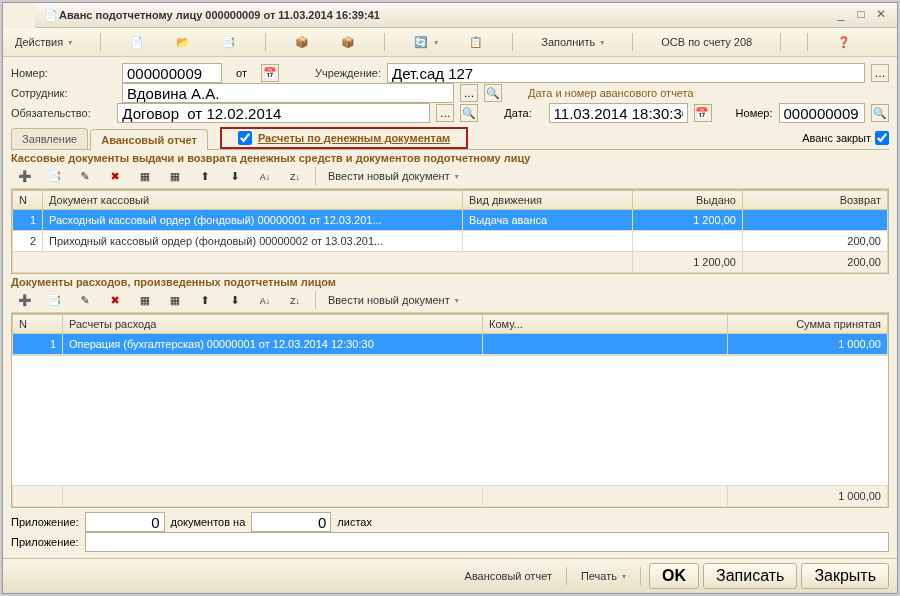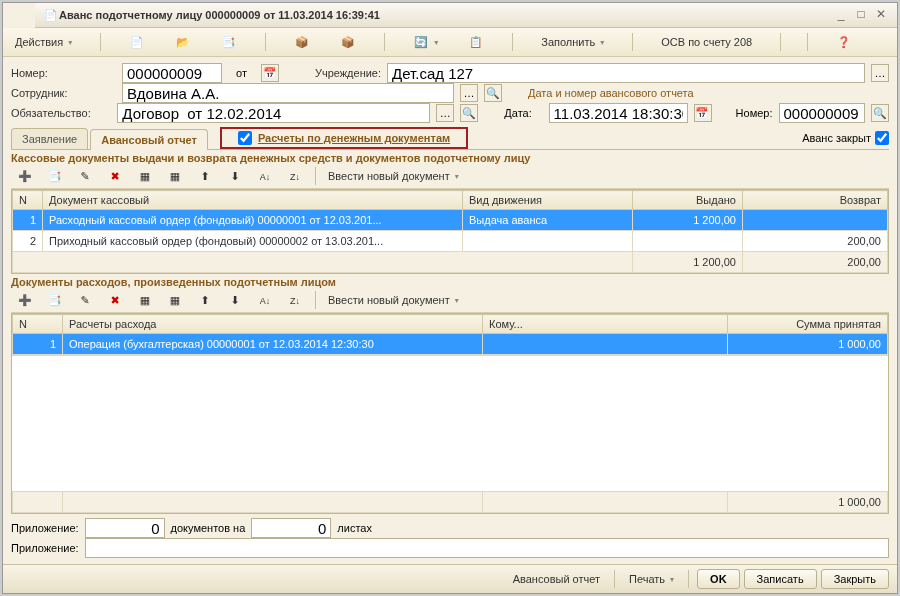--- a/index.html
+++ b/index.html
@@ -33,21 +33,21 @@
   .section-title { color:#8a5a1a; font-weight:bold; margin-top:2px;}
   .mini-toolbar { display:flex; align-items:center; gap:2px; padding:2px 0; border-bottom:1px solid #d8d0b0;}
   table { border-collapse:collapse; width:100%; background:#fff; }
   th { background:linear-gradient(#f8f4e6,#eee6cc); border:1px solid #d0c8a8; padding:3px 6px; text-align:left; font-weight:normal; color:#333; font-size:11px;}
   td { border:1px solid #e0d8c0; padding:3px 6px; font-size:11px; color:#333; height:21px;}
   tr.selected td { background:#3399ff; color:#fff; }
   .num { text-align:right; }
   .grid-wrap { border:1px solid #c0b890; }
   .foot-row td { background:#f5f0e1; }
   .bottom-bar { background:linear-gradient(#f8f4e6,#e8e0c8); padding:4px 8px; border-top:1px solid #c8c0a0; display:flex; justify-content:flex-end; gap:4px; align-items:center;}
-  .btn { padding:3px 12px; border:1px solid #b8b090; background:linear-gradient(#fdfbf3,#ede5cc); border-radius:3px; cursor:pointer; font-size:11px;}
+  .btn { padding:3px 12px; border:1px solid #b8b090; background:linear-gradient(#fdfbf3,#ede5cc); border-radius:3px; cursor:pointer; font-size:16px;}
   .btn.ok { font-weight:bold; }
   input[type=checkbox]{ width:14px; height:14px;}
 </style>
 </head>
 <body>
 
 <div class="window">
   <div class="titlebar">
     <span class="ico ico-doc"></span>
     <span class="title">Аванс подотчетному лицу 000000009 от 11.03.2014 16:39:41</span>

